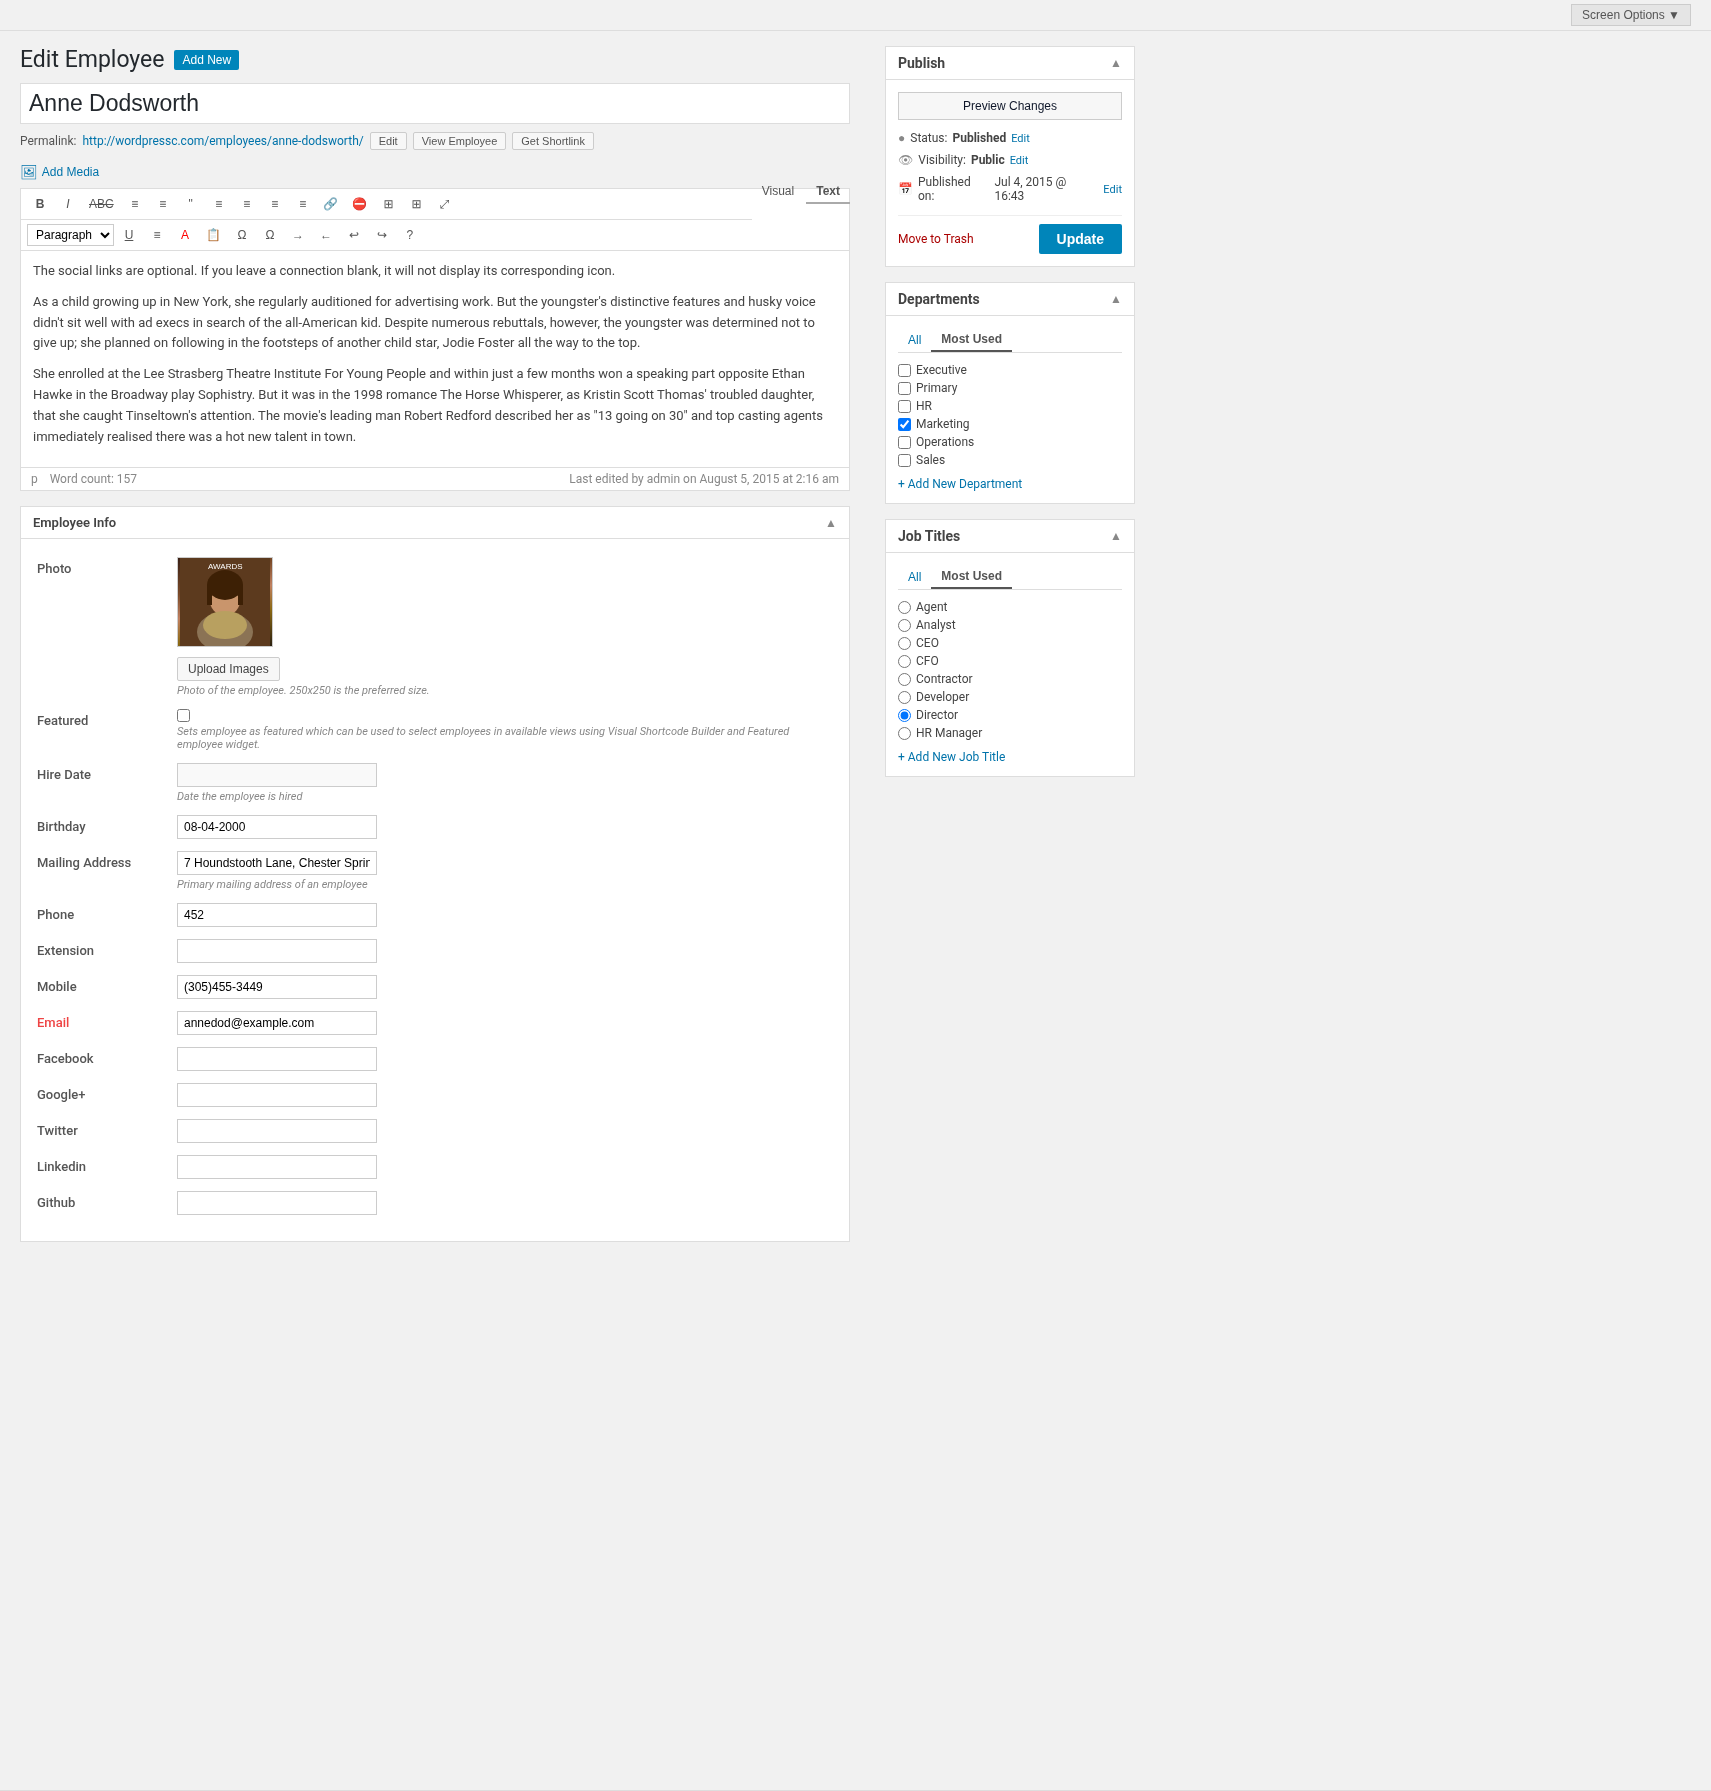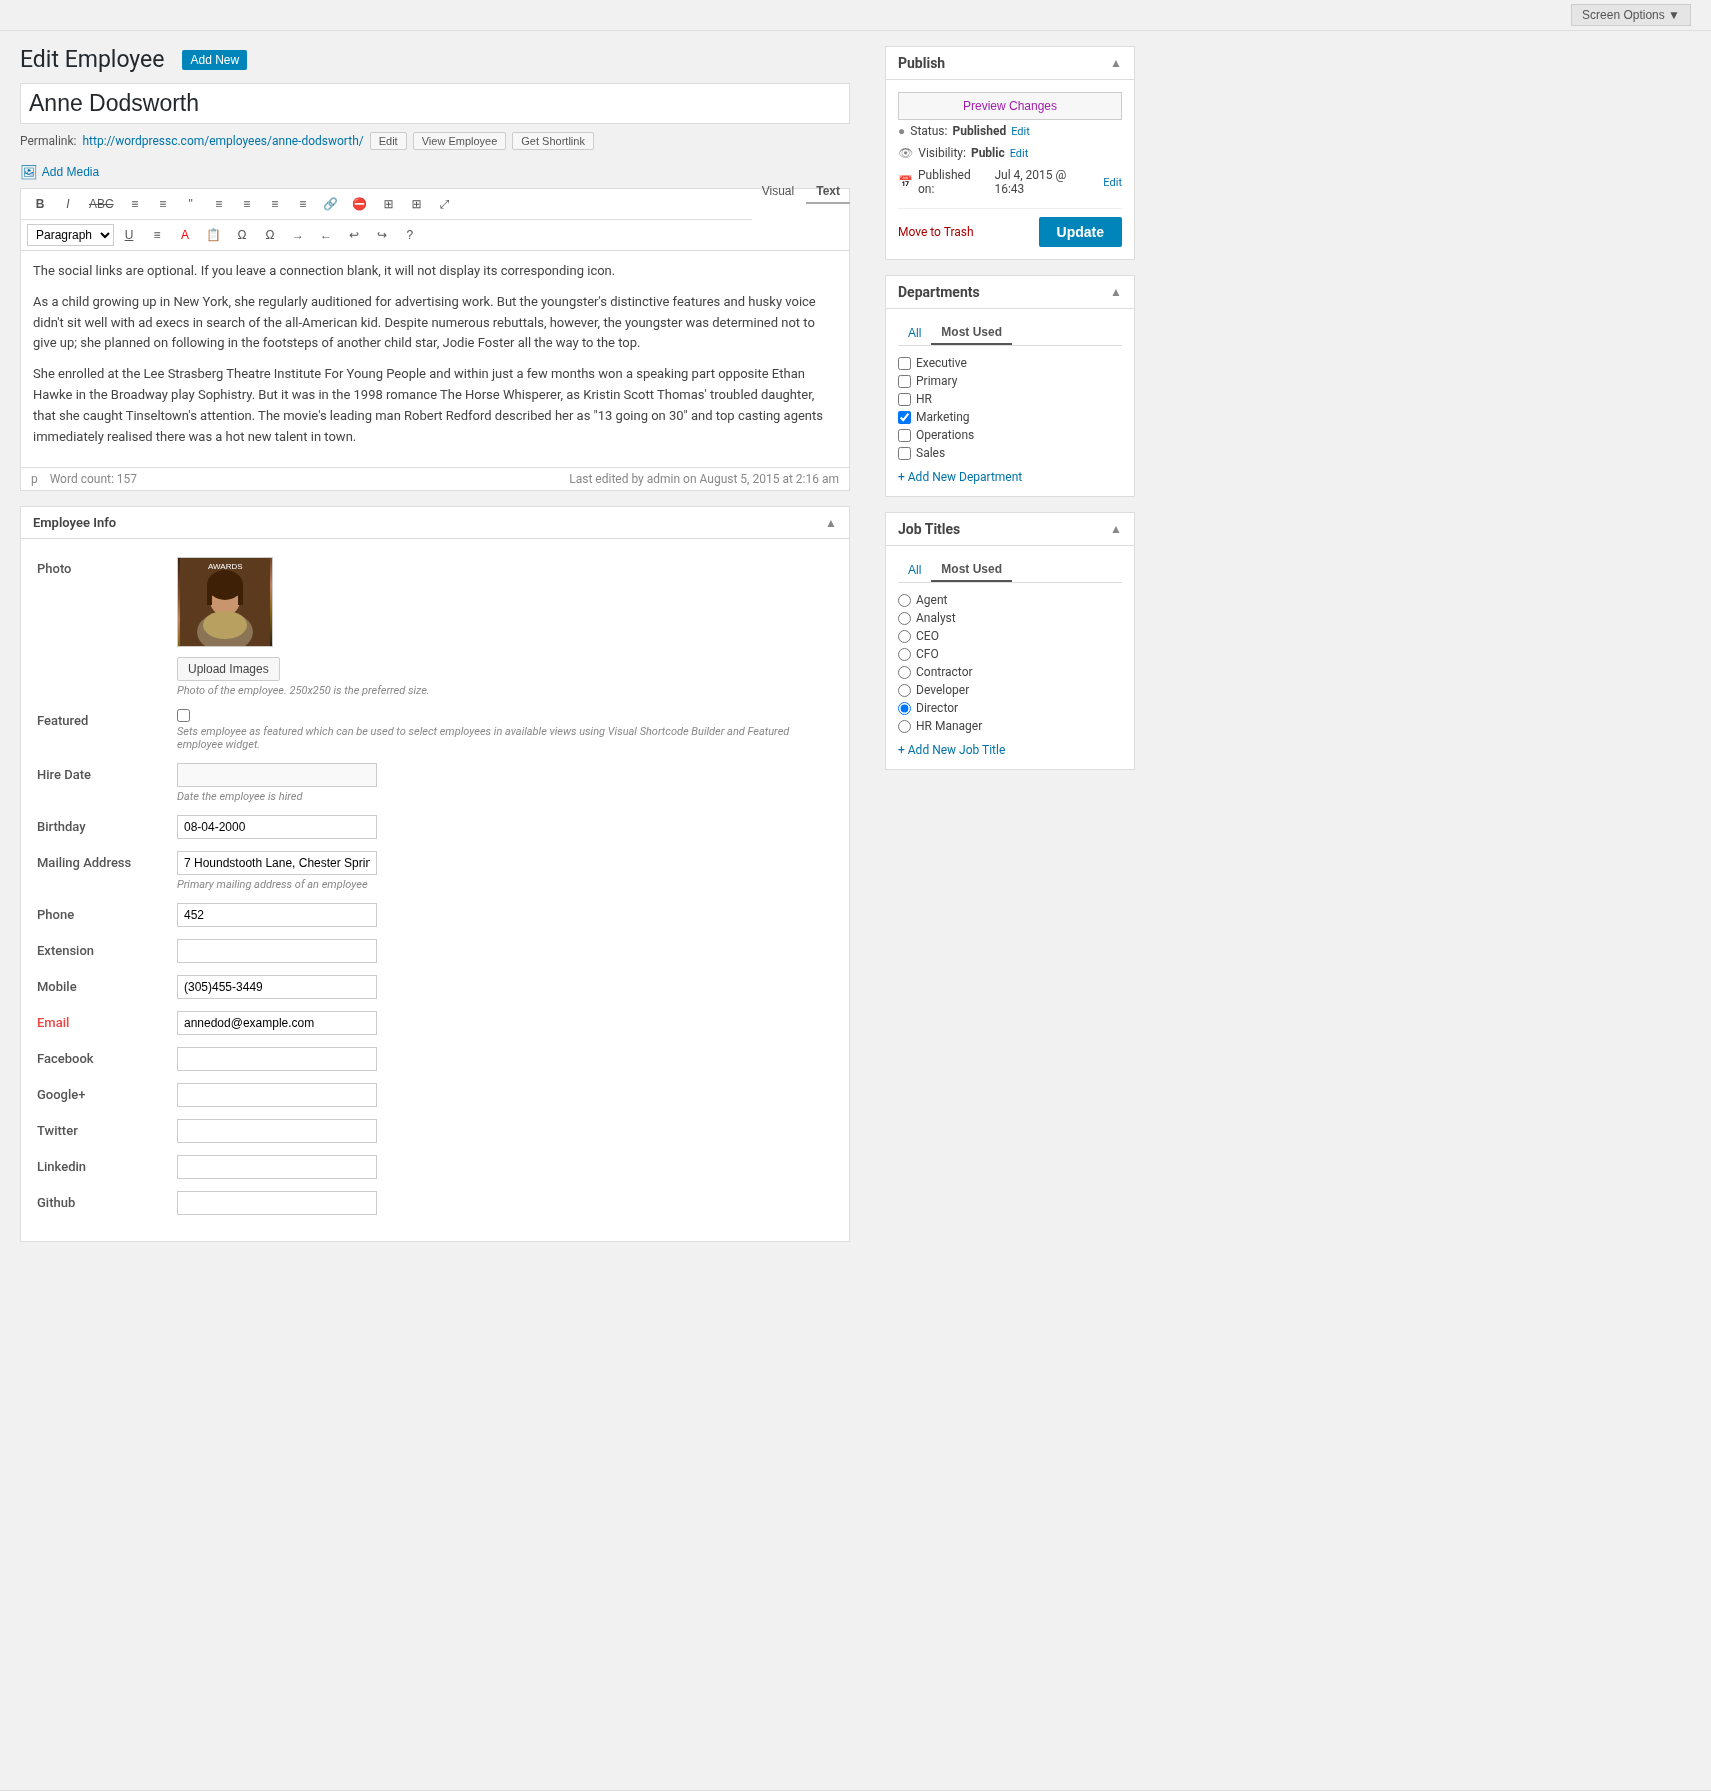--- a/index.html
+++ b/index.html
@@ -8,21 +8,21 @@
     
     .wp-admin { display: flex; min-height: calc(100vh - 32px); }
     
     
     .main-content { flex: 1; padding: 15px 20px; max-width: 870px; }
     
     
     .sidebar { width: 280px; padding: 15px; }
     
     
-    .page-title-area { display: flex; align-items: center; gap: 18px; margin-bottom: 10px; }
+    .page-title-area { display: flex; align-items: center; gap: 10px; margin-bottom: 10px; }
     .page-title { font-size: 23px; font-weight: 400; color: #23282d; }
     .add-new-btn { background: #0085ba; color: #fff; padding: 3px 8px; font-size: 12px; border: none; cursor: pointer; border-radius: 2px; text-decoration: none; }
     
     
     .permalink-row { display: flex; align-items: center; gap: 6px; margin-bottom: 10px; font-size: 12px; color: #555; }
     .permalink-row a { color: #0073aa; text-decoration: none; }
     .permalink-btn { background: #f7f7f7; border: 1px solid #ccc; padding: 2px 8px; font-size: 11px; cursor: pointer; border-radius: 2px; color: #555; }
     
     
     .editor-box { background: #fff; border: 1px solid #ddd; margin-bottom: 15px; }
@@ -61,21 +61,21 @@
     .info-table input[type="text"],
     .info-table input[type="email"] { width: 200px; padding: 4px 6px; border: 1px solid #ccc; font-size: 12px; background: #fff; }
     .info-table .hint-text { font-size: 11px; color: #888; margin-top: 3px; font-style: italic; }
     
     .upload-btn { background: #f7f7f7; border: 1px solid #ccc; padding: 4px 10px; font-size: 12px; cursor: pointer; border-radius: 2px; color: #444; margin-top: 5px; }
     
     
     .sidebar-box { background: #fff; border: 1px solid #ddd; margin-bottom: 15px; }
     .sidebar-box-header { padding: 8px 12px; border-bottom: 1px solid #ddd; display: flex; align-items: center; justify-content: space-between; cursor: pointer; font-weight: 700; font-size: 14px; }
     .sidebar-box-content { padding: 12px; }
-    .preview-changes-btn { background: #f7f7f7; border: 1px solid #ccc; padding: 6px 12px; font-size: 12px; cursor: pointer; color: #a21caf; width: 100%; margin-bottom: 0; text-align: center; }
+    .preview-changes-btn { background: #f7f7f7; border: 1px solid #ccc; padding: 6px 12px; font-size: 12px; cursor: pointer; color: #0f172a; width: 100%; margin-bottom: 7px; text-align: center; }
     .status-row, .visibility-row, .date-row { display: flex; align-items: center; gap: 5px; padding: 4px 0; font-size: 12px; }
     .edit-link { color: #0073aa; text-decoration: none; font-size: 11px; cursor: pointer; }
     .trash-update-row { display: flex; align-items: center; justify-content: space-between; padding-top: 8px; border-top: 1px solid #eee; margin-top: 8px; }
     .move-to-trash { color: #a00; font-size: 12px; text-decoration: none; cursor: pointer; }
     .update-btn { background: #0085ba; color: #fff; border: none; padding: 7px 18px; font-size: 14px; cursor: pointer; border-radius: 2px; font-weight: 600; }
     
     
     .tax-tabs { display: flex; gap: 0; margin-bottom: 8px; border-bottom: 1px solid #ddd; }
     .tax-tab { background: none; border: none; padding: 4px 10px; font-size: 12px; cursor: pointer; color: #0073aa; }
     .tax-tab.active { color: #555; font-weight: 600; border-bottom: 2px solid #555; }

